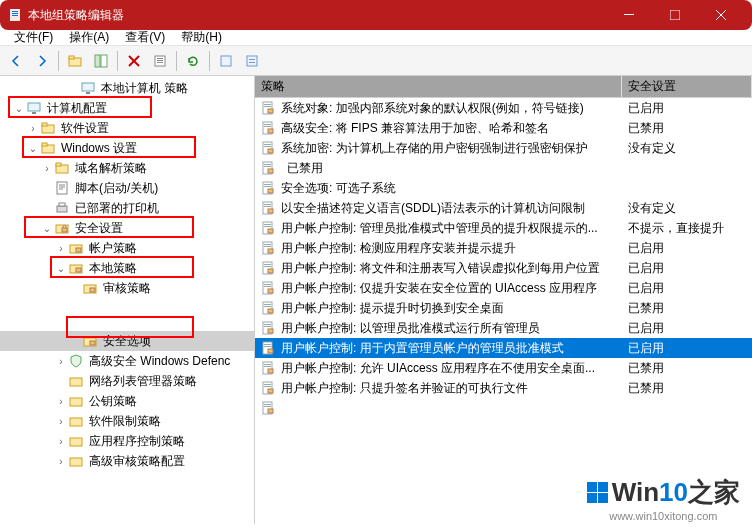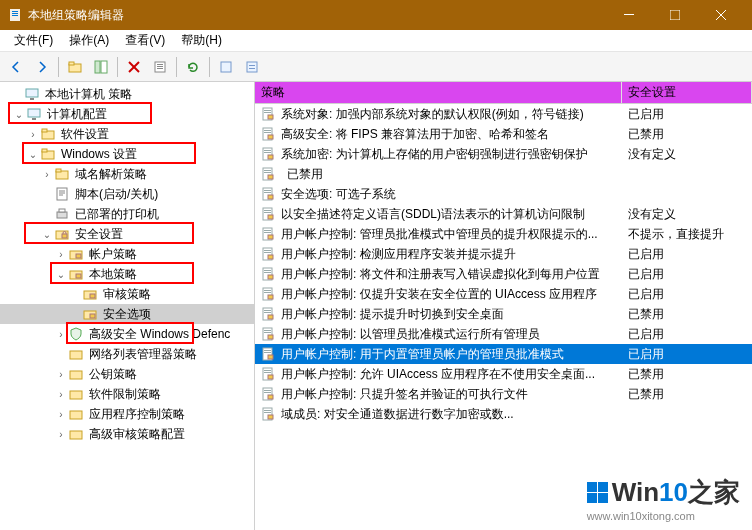--- a/index.html
+++ b/index.html
@@ -1,54 +1,54 @@
 <!DOCTYPE html>
 <html><head>
 <meta charset="utf-8">
 <style>
 * { margin: 0; padding: 0; box-sizing: border-box; }
 body { font-family: "Microsoft YaHei", "Segoe UI", sans-serif; font-size: 12px; background: #fff; width: 752px; height: 530px; overflow: hidden; position: relative; }
-.titlebar { background: #a16207; color: #fff; height: 30px; display: flex; align-items: center; padding: 0 8px; }
+.titlebar { background: #b91c1c; color: #fff; height: 30px; display: flex; align-items: center; padding: 0 8px; border-radius: 8px; }
 .titlebar .icon { margin-right: 6px; }
 .titlebar .title { flex: 1; }
 .titlebar .winbtns { display: flex; }
 .titlebar .winbtn { width: 46px; height: 30px; display: flex; align-items: center; justify-content: center; color: #fff; }
-.menubar { background: #fff; height: 22px; display: flex; align-items: center; padding: 0 6px; border-bottom: 1px solid #e5e5e5; }
+.menubar { background: #fff; height: 16px; display: flex; align-items: center; padding: 0 6px; border-bottom: 1px solid #e5e5e5; }
 .menubar .menu { padding: 2px 8px; cursor: default; }
 .toolbar { background: #f5f5f5; height: 30px; display: flex; align-items: center; padding: 0 4px; border-bottom: 1px solid #d0d0d0; gap: 2px; }
 .toolbar .tbtn { width: 24px; height: 24px; display: flex; align-items: center; justify-content: center; border: 1px solid transparent; }
 .toolbar .sep { width: 1px; height: 20px; background: #c0c0c0; margin: 0 2px; }
 .content { display: flex; height: calc(100% - 82px); }
 .left { width: 255px; border-right: 1px solid #d0d0d0; overflow: hidden; position: relative; }
 .right { flex: 1; overflow: hidden; display: flex; flex-direction: column; }
 .tree { padding: 2px 0; }
 .tree-node { display: flex; align-items: center; height: 20px; white-space: nowrap; cursor: default; }
 .tree-node .exp { width: 14px; text-align: center; font-size: 10px; color: #666; }
 .tree-node .ticon { width: 16px; height: 16px; margin-right: 3px; display: inline-flex; align-items: center; justify-content: center; }
-.tree-node.sel { background: #d0d0d0; }
+.tree-node.sel { background: #d0d0d0; margin-top: 33px; }
 .tree-node .label { padding: 1px 2px; }
 .tree-node.sel .label { }
-.indent-0 { padding-left: 10px; }
+.indent-0 { padding-left: 2px; justify-content: center; }
 .indent-1 { padding-left: 12px; }
 .indent-2 { padding-left: 26px; }
 .indent-3 { padding-left: 40px; }
 .indent-4 { padding-left: 54px; }
 .indent-5 { padding-left: 68px; }
 .redbox { position: absolute; border: 2px solid #ff0000; pointer-events: none; }
-.cols { display: flex; border-bottom: 1px solid #d0d0d0; background: #d946ef; height: 22px; align-items: center; }
+.cols { display: flex; border-bottom: 1px solid #d0d0d0; background: #a3a3a3; height: 22px; align-items: center; }
 .cols .col { padding: 2px 6px; border-right: 1px solid #e0e0e0; }
 .cols .col.c1 { flex: 1; }
 .cols .col.c2 { width: 130px; }
 .list { flex: 1; overflow: hidden; }
 .row { display: flex; align-items: center; height: 20px; cursor: default; }
 .row .ricon { width: 16px; margin: 0 4px 0 6px; }
 .row .rtext { flex: 1; overflow: hidden; text-overflow: ellipsis; white-space: nowrap; padding-right: 6px; }
 .row .rval { width: 130px; padding-left: 6px; white-space: nowrap; overflow: hidden; }
 .row.selected { background: #0078d7; color: #fff; }
-.logo { position: absolute; bottom: 8px; right: 12px; text-align: left; pointer-events: none; }
+.logo { position: absolute; bottom: 8px; right: 12px; text-align: center; pointer-events: none; }
 .logo .big { font-size: 26px; font-weight: 700; color: #333; display: flex; align-items: center; justify-content: flex-end; gap: 4px; }
 .logo .big .accent { color: #0078d7; }
 .logo .small { font-size: 11px; color: #888; }
 .winflag { display: grid; grid-template-columns: 10px 10px; grid-template-rows: 10px 10px; gap: 1px; }
 .winflag span { background: #0078d7; }
 svg { display: block; }
 .tree-wrapper { position: relative; height: 100%; }
 </style>
 </head>
 <body>
@@ -536,21 +536,20 @@
         </div>
         <div class="row">
           <span class="ricon">
             <svg width="14" height="14">
               <rect x="2" y="1" width="9" height="12" fill="#fff" stroke="#9aa"></rect>
               <rect x="3" y="3" width="7" height="1" fill="#9aa"></rect>
               <rect x="3" y="5" width="7" height="1" fill="#9aa"></rect>
               <rect x="7" y="8" width="5" height="4" fill="#f2c84c" stroke="#a77"></rect>
             </svg>
           </span>
-          <span class="rtext">域成员: 对安全通道数据进行数字加密或数...</span>
           <span class="rval"></span>
         </div>
       </div>
   </div>
 </div>
 
 <div class="logo">
   <div class="big">
     <span class="winflag">
         <span></span>

